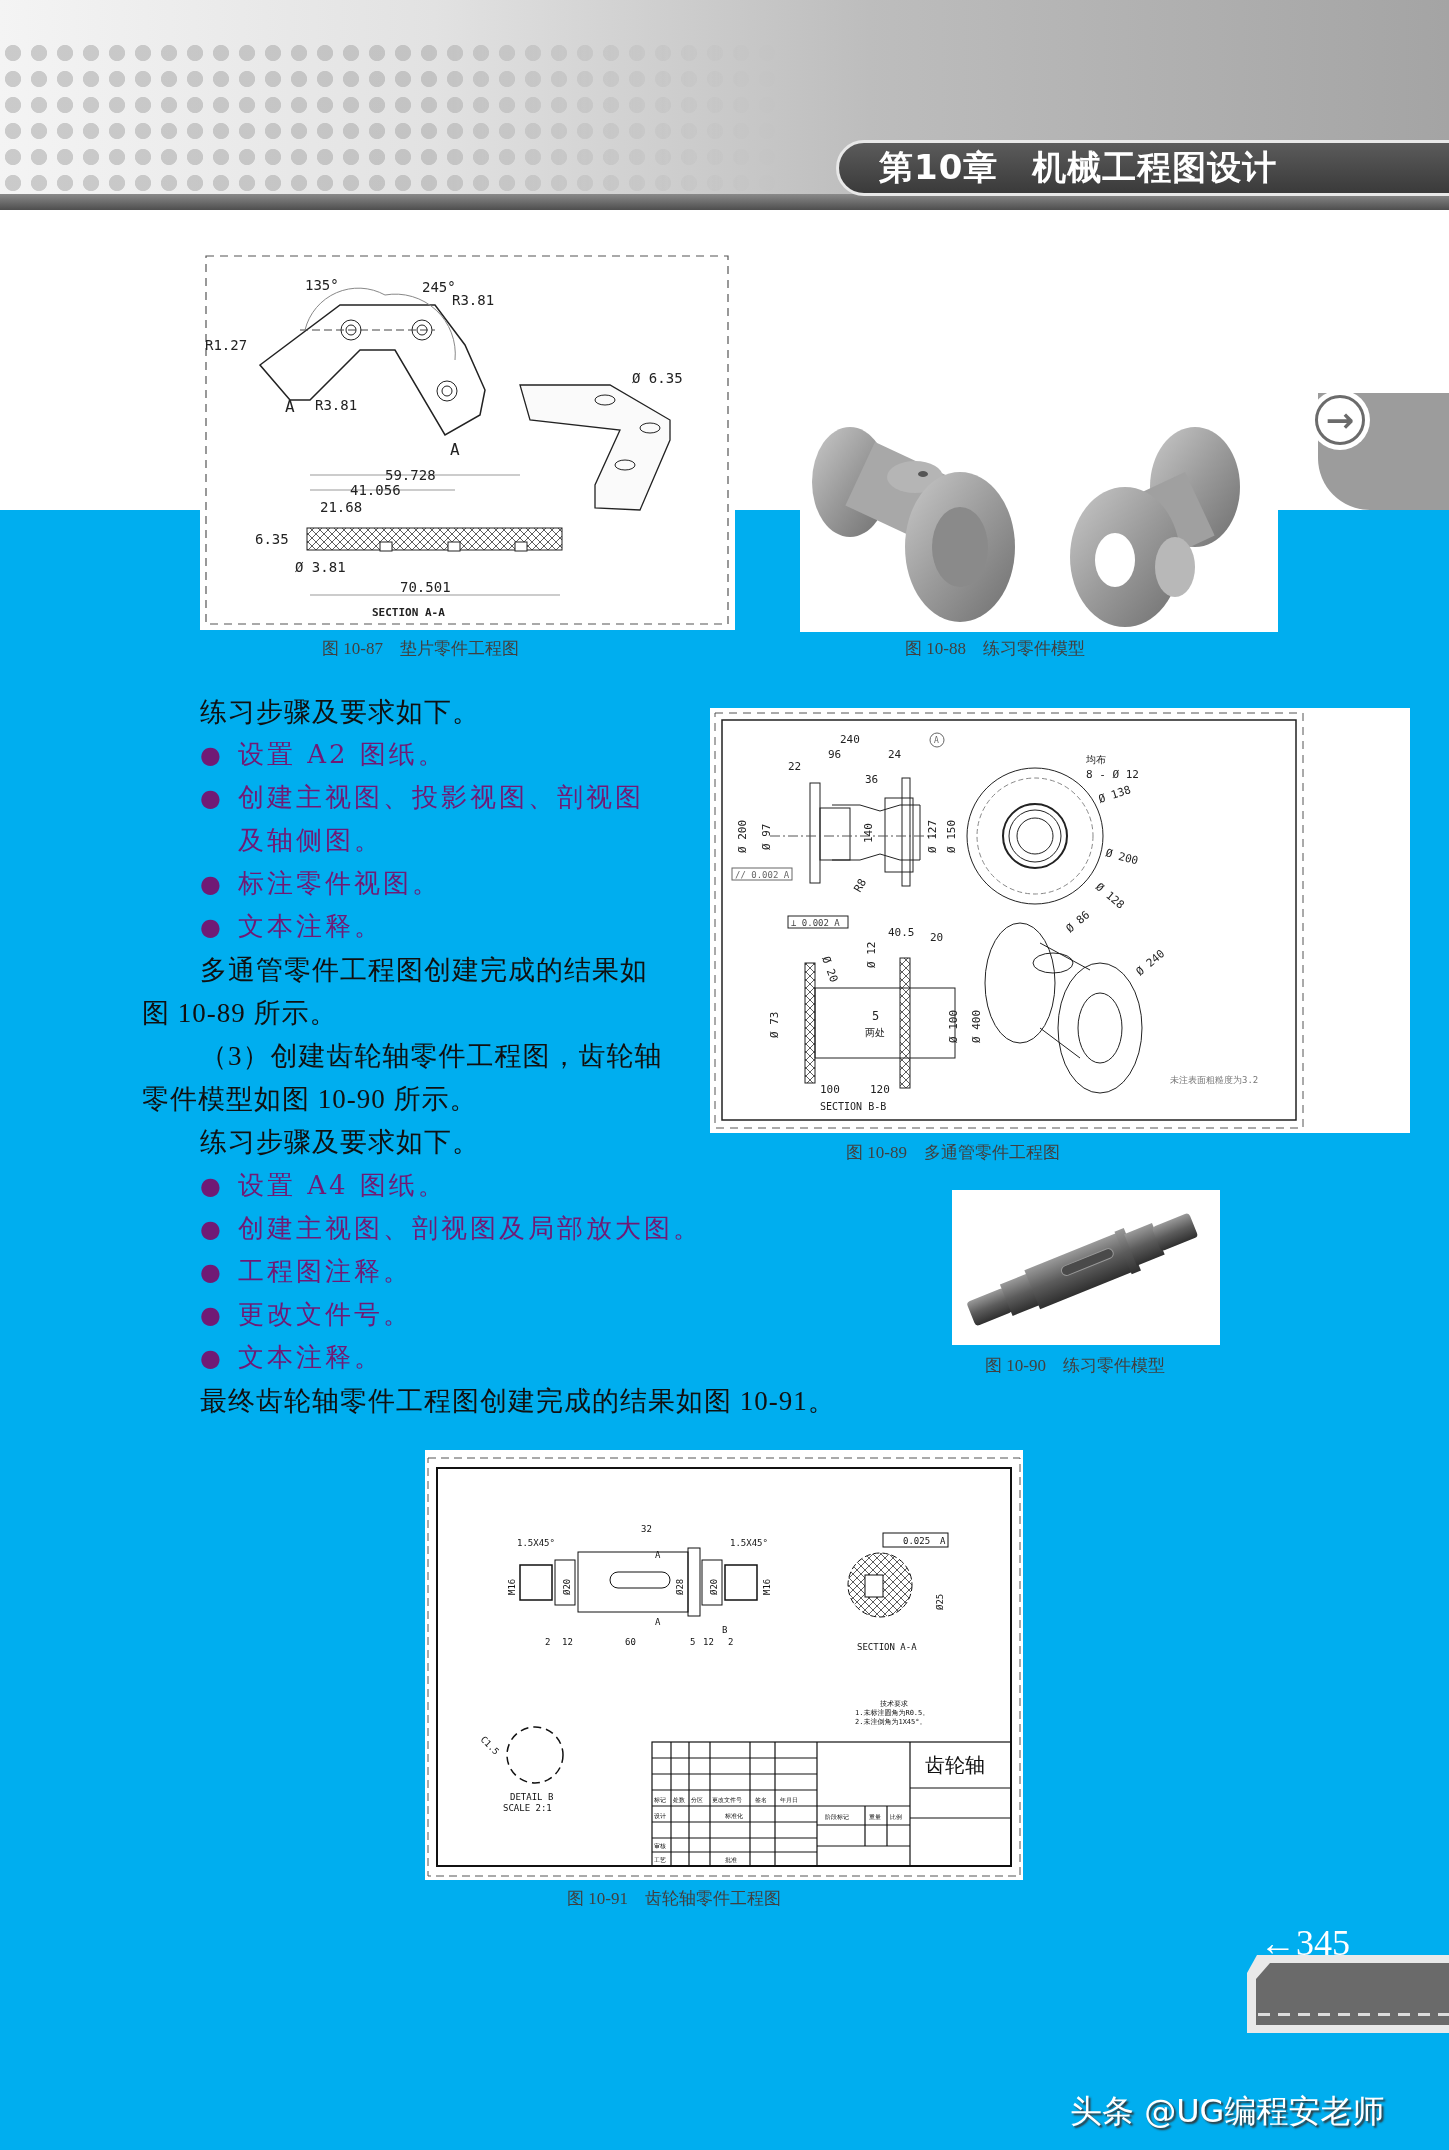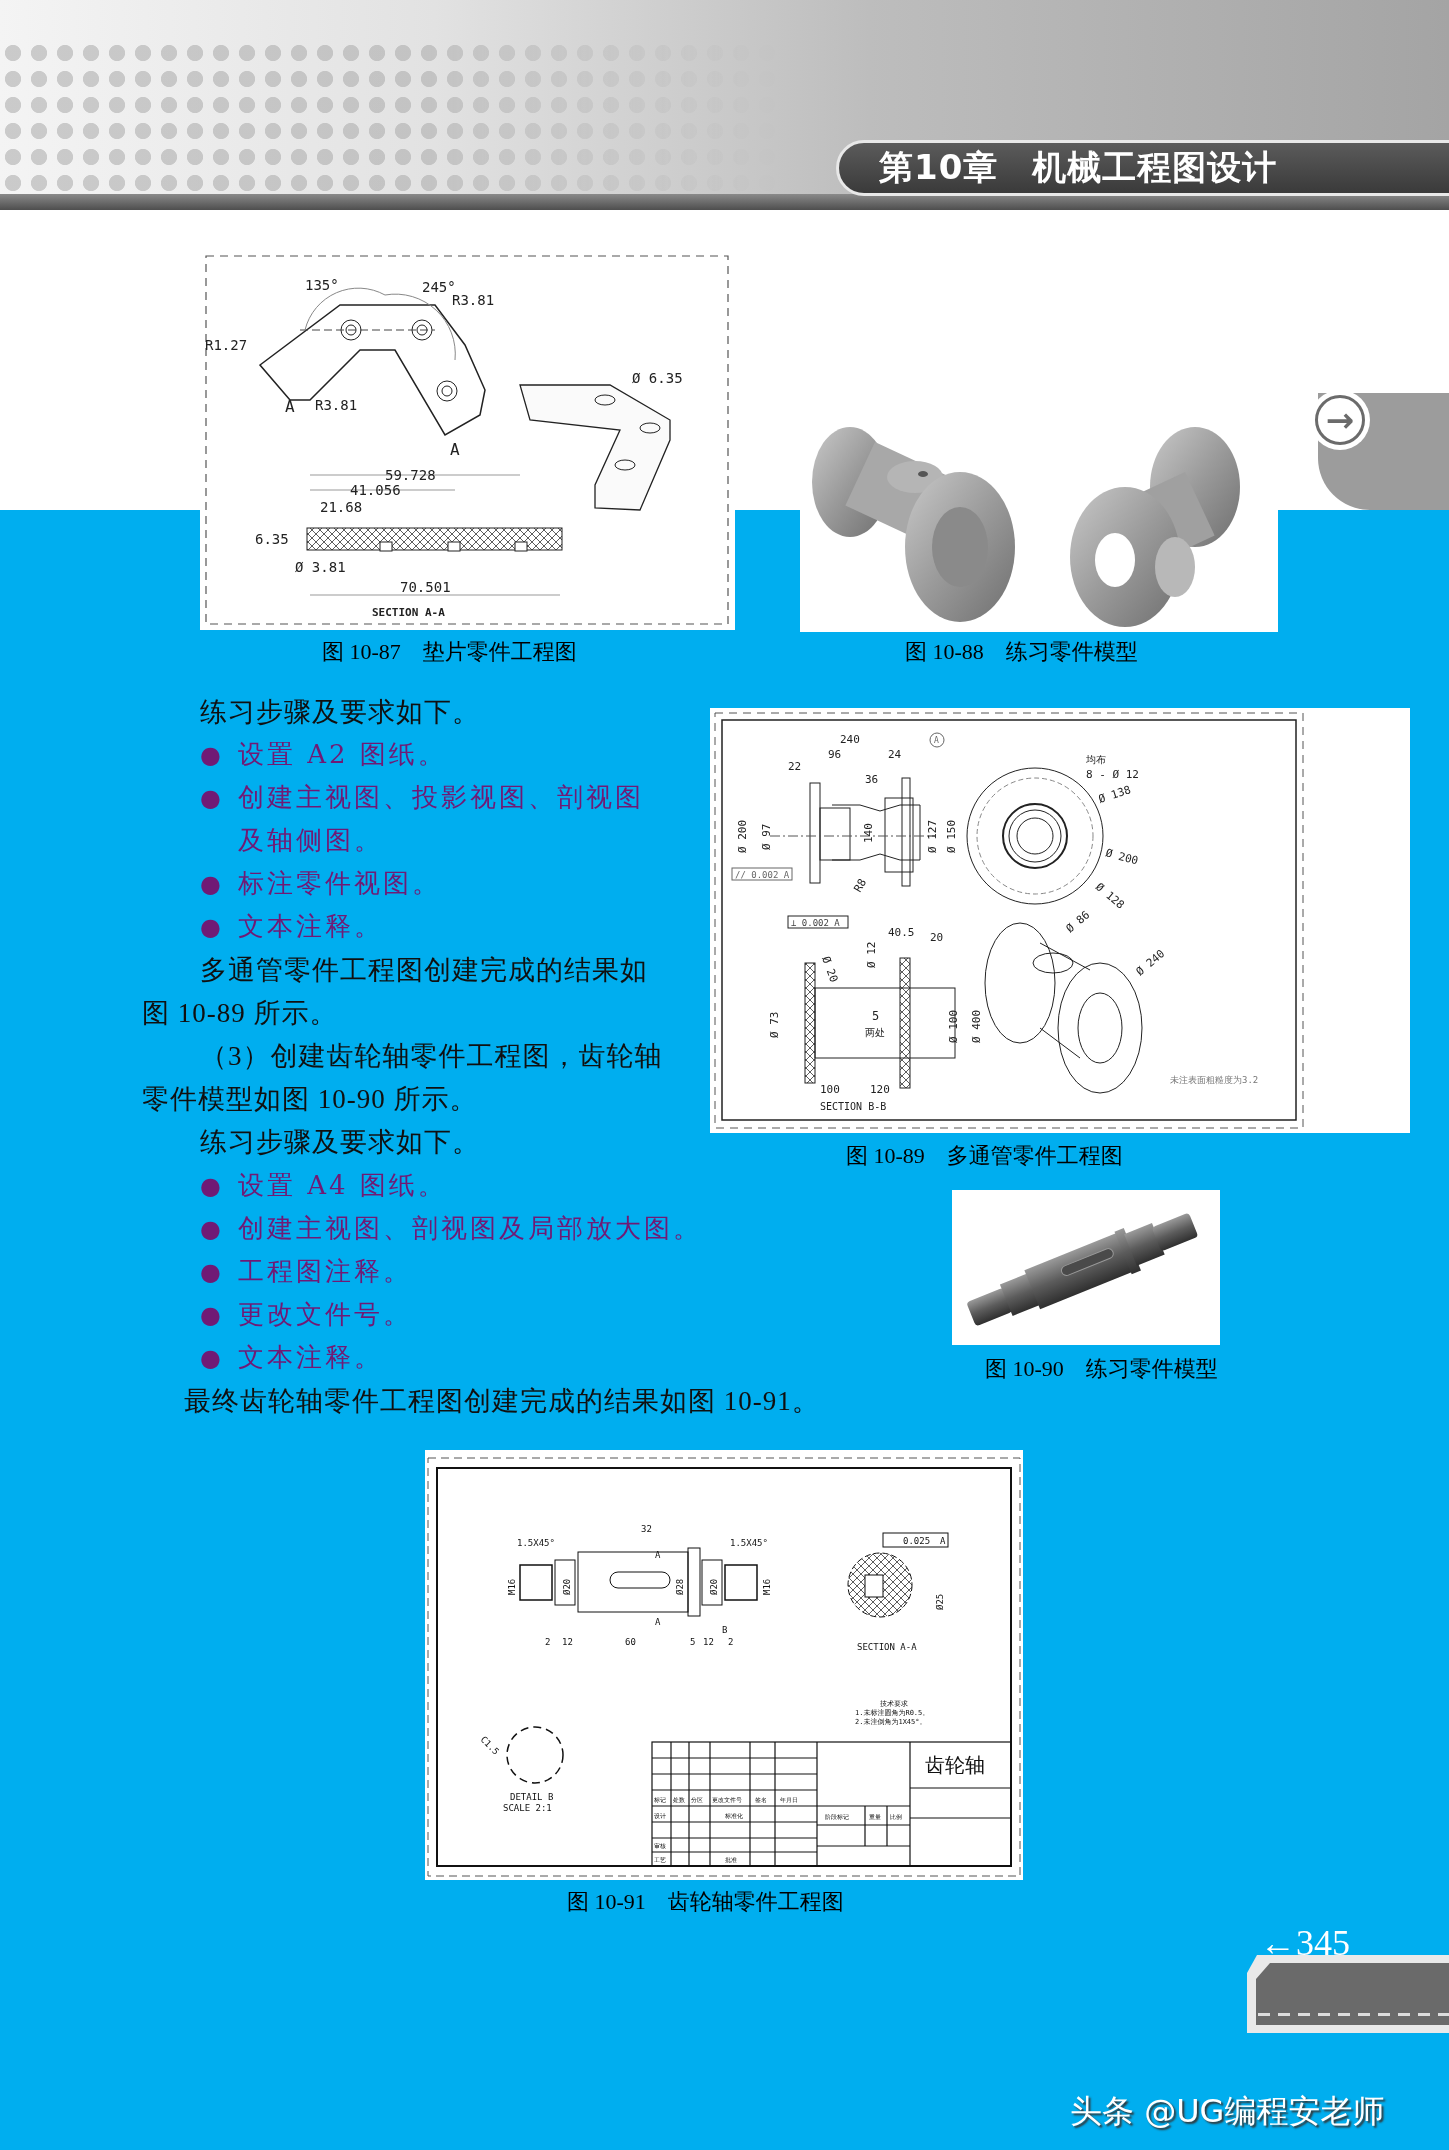--- a/index.html
+++ b/index.html
@@ -32,21 +32,21 @@
     display: flex; align-items: center; justify-content: center; color: #6b6b6b; font-size: 34px; font-weight: bold; font-family: "DejaVu Sans", sans-serif; line-height: 1; }
 
   
   .fig { position: absolute; background: #fff; }
   .fig-87 { left: 200px; top: 250px; width: 535px; height: 380px; }
   .fig-88 { left: 800px; top: 412px; width: 478px; height: 220px; }
   .fig-89 { left: 710px; top: 708px; width: 700px; height: 425px; }
   .fig-90 { left: 952px; top: 1190px; width: 268px; height: 155px; }
   .fig-91 { left: 425px; top: 1450px; width: 598px; height: 430px; }
 
-  .caption { position: absolute; font-family: "Liberation Serif", "DejaVu Serif", serif; font-size: 22px; color: #000000; white-space: pre; }
+  .caption { position: absolute; font-family: "Liberation Serif", "DejaVu Serif", serif; font-size: 17px; color: #404040; white-space: pre; }
 
   
   .para { position: absolute; font-family: "Liberation Serif", "DejaVu Serif", serif; font-size: 27px; color: #101010; white-space: nowrap; letter-spacing: 1px; }
   .bullet { position: absolute; font-family: "DejaVu Serif", serif; font-size: 26px; color: #701a75; white-space: nowrap; letter-spacing: 3px; }
   .bullet::before { content: "●"; display: inline-block; width: 38px; font-size: 24px; letter-spacing: 0; }
 
   
   .page-num { position: absolute; left: 1247px; top: 1955px; width: 202px; height: 78px; background: #e9e9e9;
     clip-path: polygon(10px 0, 100% 0, 100% 100%, 0 100%, 0 18px); }
   .page-num-inner { position: absolute; left: 1256px; top: 1963px; width: 193px; height: 62px; background: #6a6a6a;
@@ -166,21 +166,21 @@
 <div class="para" style="left:200px; top:952px;" data-name="paragraph">多通管零件工程图创建完成的结果如</div>
 <div class="para" style="left:142px; top:995px;" data-name="paragraph">图 10-89 所示。</div>
 <div class="para" style="left:200px; top:1038px;" data-name="paragraph">（3）创建齿轮轴零件工程图，齿轮轴</div>
 <div class="para" style="left:142px; top:1081px;" data-name="paragraph">零件模型如图 10-90 所示。</div>
 <div class="para" style="left:200px; top:1124px;" data-name="paragraph">练习步骤及要求如下。</div>
 <div class="bullet" style="left:200px; top:1168px;" data-name="list-item">设置 A4 图纸。</div>
 <div class="bullet" style="left:200px; top:1211px;" data-name="list-item">创建主视图、剖视图及局部放大图。</div>
 <div class="bullet" style="left:200px; top:1254px;" data-name="list-item">工程图注释。</div>
 <div class="bullet" style="left:200px; top:1297px;" data-name="list-item">更改文件号。</div>
 <div class="bullet" style="left:200px; top:1340px;" data-name="list-item">文本注释。</div>
-<div class="para" style="left:184px; top:1383px;" data-name="paragraph">最终齿轮轴零件工程图创建完成的结果如图 10-91。</div>
+<div class="para" style="left:200px; top:1383px;" data-name="paragraph">最终齿轮轴零件工程图创建完成的结果如图 10-91。</div>
 
 <div class="fig fig-89" data-name="figure-10-89-multiport-pipe-drawing">
   <svg width="598" height="425" viewBox="0 0 598 425">
     <rect x="5" y="5" width="588" height="415" fill="none" stroke="#555" stroke-dasharray="8 6"></rect>
     <rect x="12" y="12" width="574" height="400" fill="none" stroke="#222" stroke-width="1.5"></rect>
 
     <rect x="100" y="75" width="10" height="100" fill="none" stroke="#222"></rect>
     <rect x="110" y="100" width="30" height="52" fill="none" stroke="#222"></rect>
     <path d="M122 97 L150 97 L170 103 L190 97 L210 97 L210 152 L190 152 L170 146 L150 152 L122 152" fill="none" stroke="#222"></path>
     <rect x="175" y="90" width="28" height="74" fill="none" stroke="#222"></rect>

